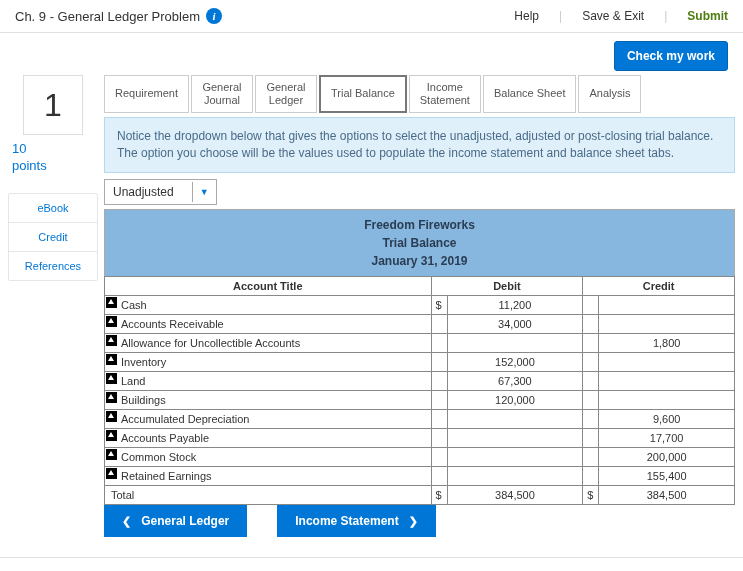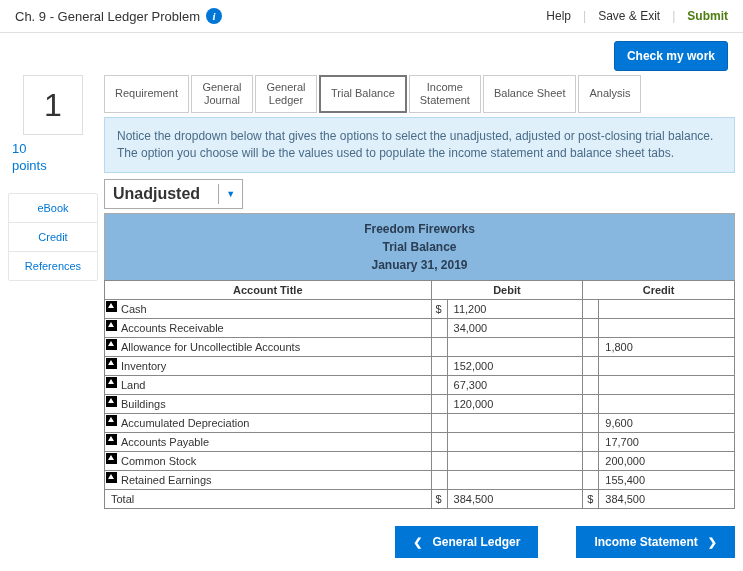--- a/index.html
+++ b/index.html
@@ -1,54 +1,54 @@
 <!DOCTYPE html>
 <html><head>
 <meta charset="utf-8">
 <style>
 * { box-sizing: border-box; margin: 0; padding: 0; }
 body { font-family: Arial, sans-serif; font-size: 12px; color: #333; background: #fff; width: 743px; }
 .header { display: flex; align-items: center; padding: 8px 15px; border-bottom: 1px solid #e0e0e0; justify-content: space-between; }
 .header-title { font-size: 13px; color: #333; font-weight: normal; }
 .info-icon { display: inline-flex; width: 16px; height: 16px; background: #0076d6; border-radius: 50%; color: #fff; align-items: center; justify-content: center; margin-left: 6px; font-size: 11px; font-weight: bold; font-style: italic; font-family: serif; }
-.header-right { margin-left: auto; display: flex; align-items: center; gap: 12px; font-size: 12px; }
+.header-right { margin-left: auto; display: flex; align-items: center; gap: 20px; font-size: 12px; }
 .header-link { color: #333; cursor: pointer; }
 .header-link.submit { color: #4d7c0f; font-weight: bold; }
 .divider { color: #ccc; }
 .toolbar { display: flex; justify-content: flex-end; padding: 8px 15px 4px; }
 .btn-primary { background: #0076d6; color: #fff; border: 1px solid #0063b3; padding: 7px 12px; font-size: 12px; border-radius: 3px; cursor: pointer; font-weight: bold; }
 .main { display: flex; padding: 0 8px 10px 8px; gap: 6px; }
 .left-col { width: 90px; flex-shrink: 0; }
 .qnum-box { width: 60px; height: 60px; border: 1px solid #ddd; display: flex; align-items: center; justify-content: center; font-size: 32px; color: #333; margin: 0 auto 6px; background: #fff; }
 .points { color: #0076d6; font-size: 13px; margin-left: 4px; }
 .points-val { display: block; margin-top: 2px; }
 .side-links { margin-top: 20px; border: 1px solid #e6e6e6; border-radius: 2px; overflow: hidden; }
 .side-links div { padding: 8px 4px; text-align: center; color: #0076d6; font-size: 11px; cursor: pointer; border-bottom: 1px solid #e6e6e6; }
 .side-links div:last-child { border-bottom: none; }
 .right-col { flex: 1; min-width: 0; }
 .tabs { display: flex; }
 .tab { border: 1px solid #ccc; padding: 10px 10px; font-size: 11px; color: #555; text-align: center; cursor: pointer; margin-right: 2px; min-width: 62px; line-height: 1.2; display: flex; align-items: center; justify-content: center; height: 38px; background: #fff; }
 .tab.active { border: 2px solid #777; font-weight: normal; }
 .notice { background: #dff0fa; border: 1px solid #b5d9ef; color: #4a6b88; padding: 10px 12px; font-size: 12px; line-height: 1.4; margin-top: 4px; }
 .dropdown { display: inline-flex; align-items: center; border: 1px solid #aaa; margin-top: 6px; background: #fff; }
-.dropdown span:first-child { padding: 5px 18px 5px 8px; font-weight: bold; font-size: 16px; }
+.dropdown span:first-child { padding: 5px 18px 5px 8px; font-weight: normal; font-size: 12px; }
 .dropdown .dd-btn { border-left: 1px solid #aaa; padding: 5px 7px; color: #0076d6; font-size: 9px; }
 .report-head { background: #87b6df; text-align: center; padding: 6px 0; border: 1px solid #aaa; border-bottom: none; margin-top: 4px; }
 .report-head div { font-size: 12px; font-weight: bold; color: #2a3d52; padding: 2px 0; }
 table { width: 100%; border-collapse: collapse; font-size: 11px; }
 th, td { border: 1px solid #888; padding: 3px 6px; height: 18px; }
 th { background: #fff; font-weight: bold; text-align: center; }
 th.acct { width: auto; }
 th.amt { width: 100px; }
 td.acct { text-align: left; position: relative; padding-left: 16px; }
-td.amt { text-align: left; }
+td.amt { text-align: center; }
 td.cur { width: 16px; text-align: left; padding: 3px 4px; }
 .row-icon { position: absolute; left: 1px; top: 1px; width: 11px; height: 11px; background: #000; }
 .row-icon::after { content: ""; position: absolute; left: 2px; top: 2px; border-left: 3px solid transparent; border-right: 3px solid transparent; border-bottom: 5px solid #fff; }
-.nav-btns { display: flex; justify-content: flex-end; gap: 38px; margin-top: 17px; }
+.nav-btns { display: flex; justify-content: flex-start; gap: 30px; margin-top: 0; }
 .nav-btn { background: #0076d6; color: #fff; border: none; padding: 9px 18px; font-size: 12px; cursor: pointer; font-weight: bold; }
 .footer { display: flex; align-items: center; padding: 8px 15px; border-top: 1px solid #e0e0e0; margin-top: 10px; }
 .chev { font-size: 11px; }
 </style>
 </head>
 <body>
 
 <div class="header">
   <span class="header-title">Ch. 9 - General Ledger Problem</span>
   <span class="info-icon">i</span>

